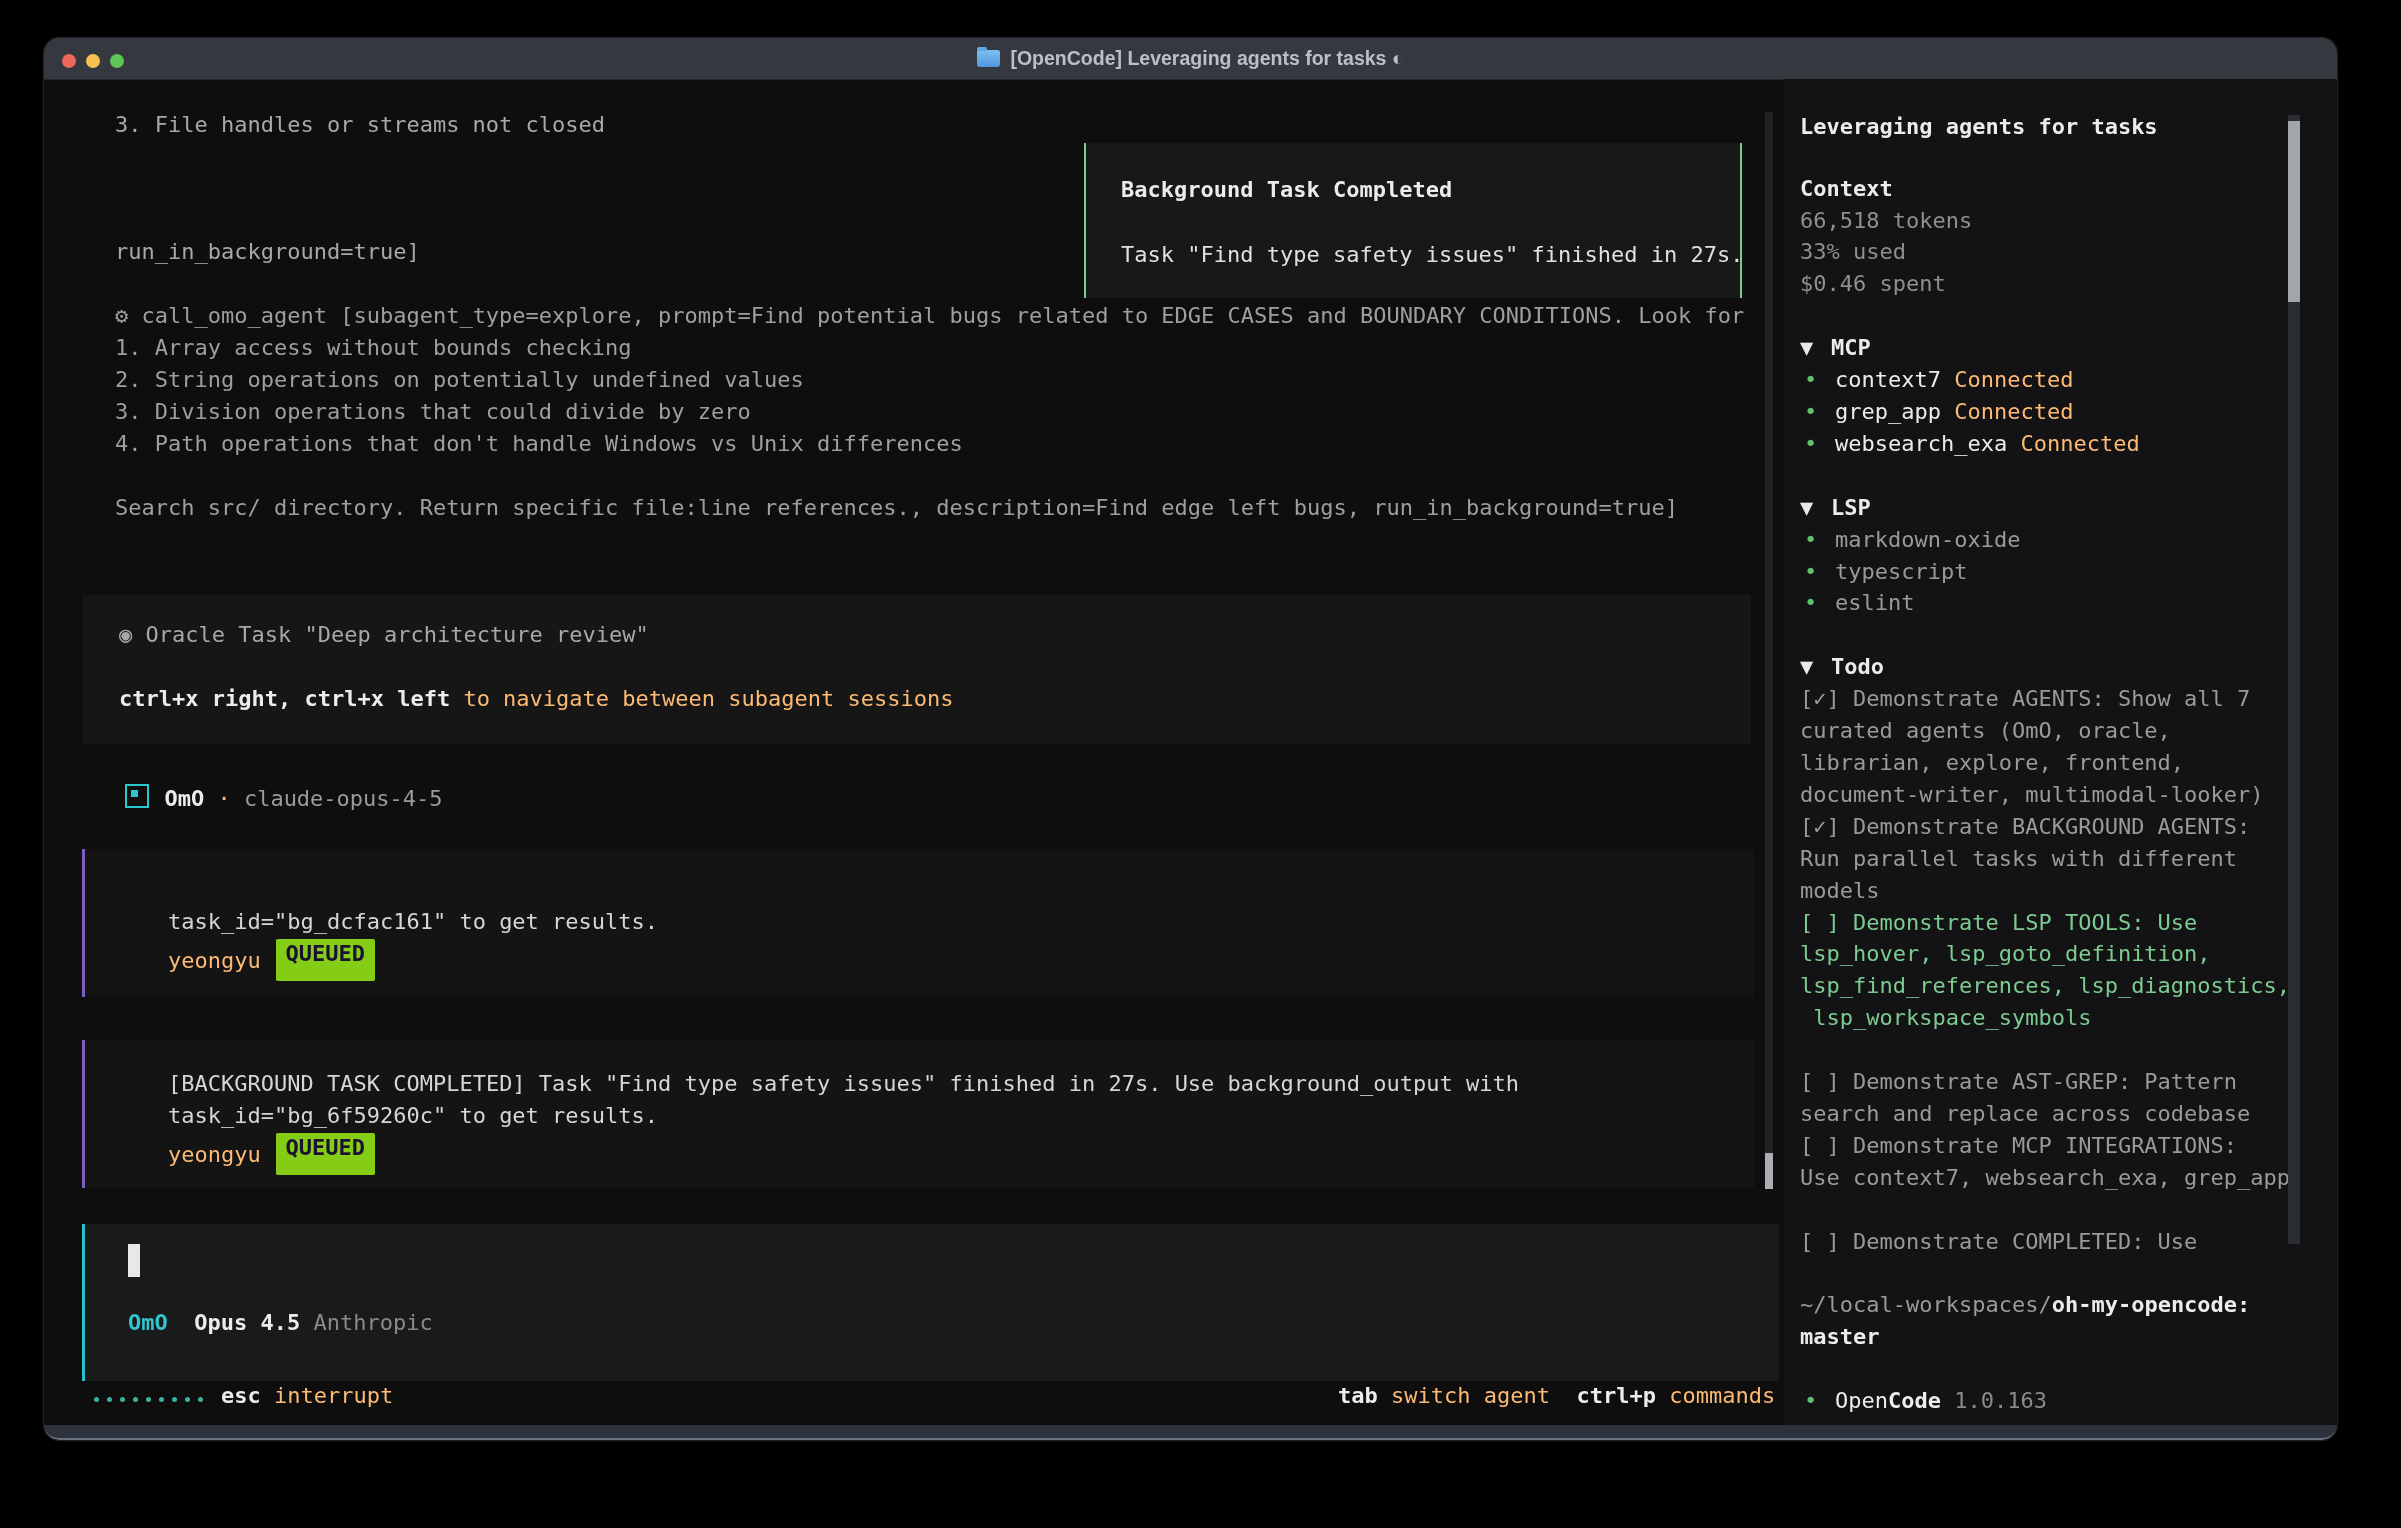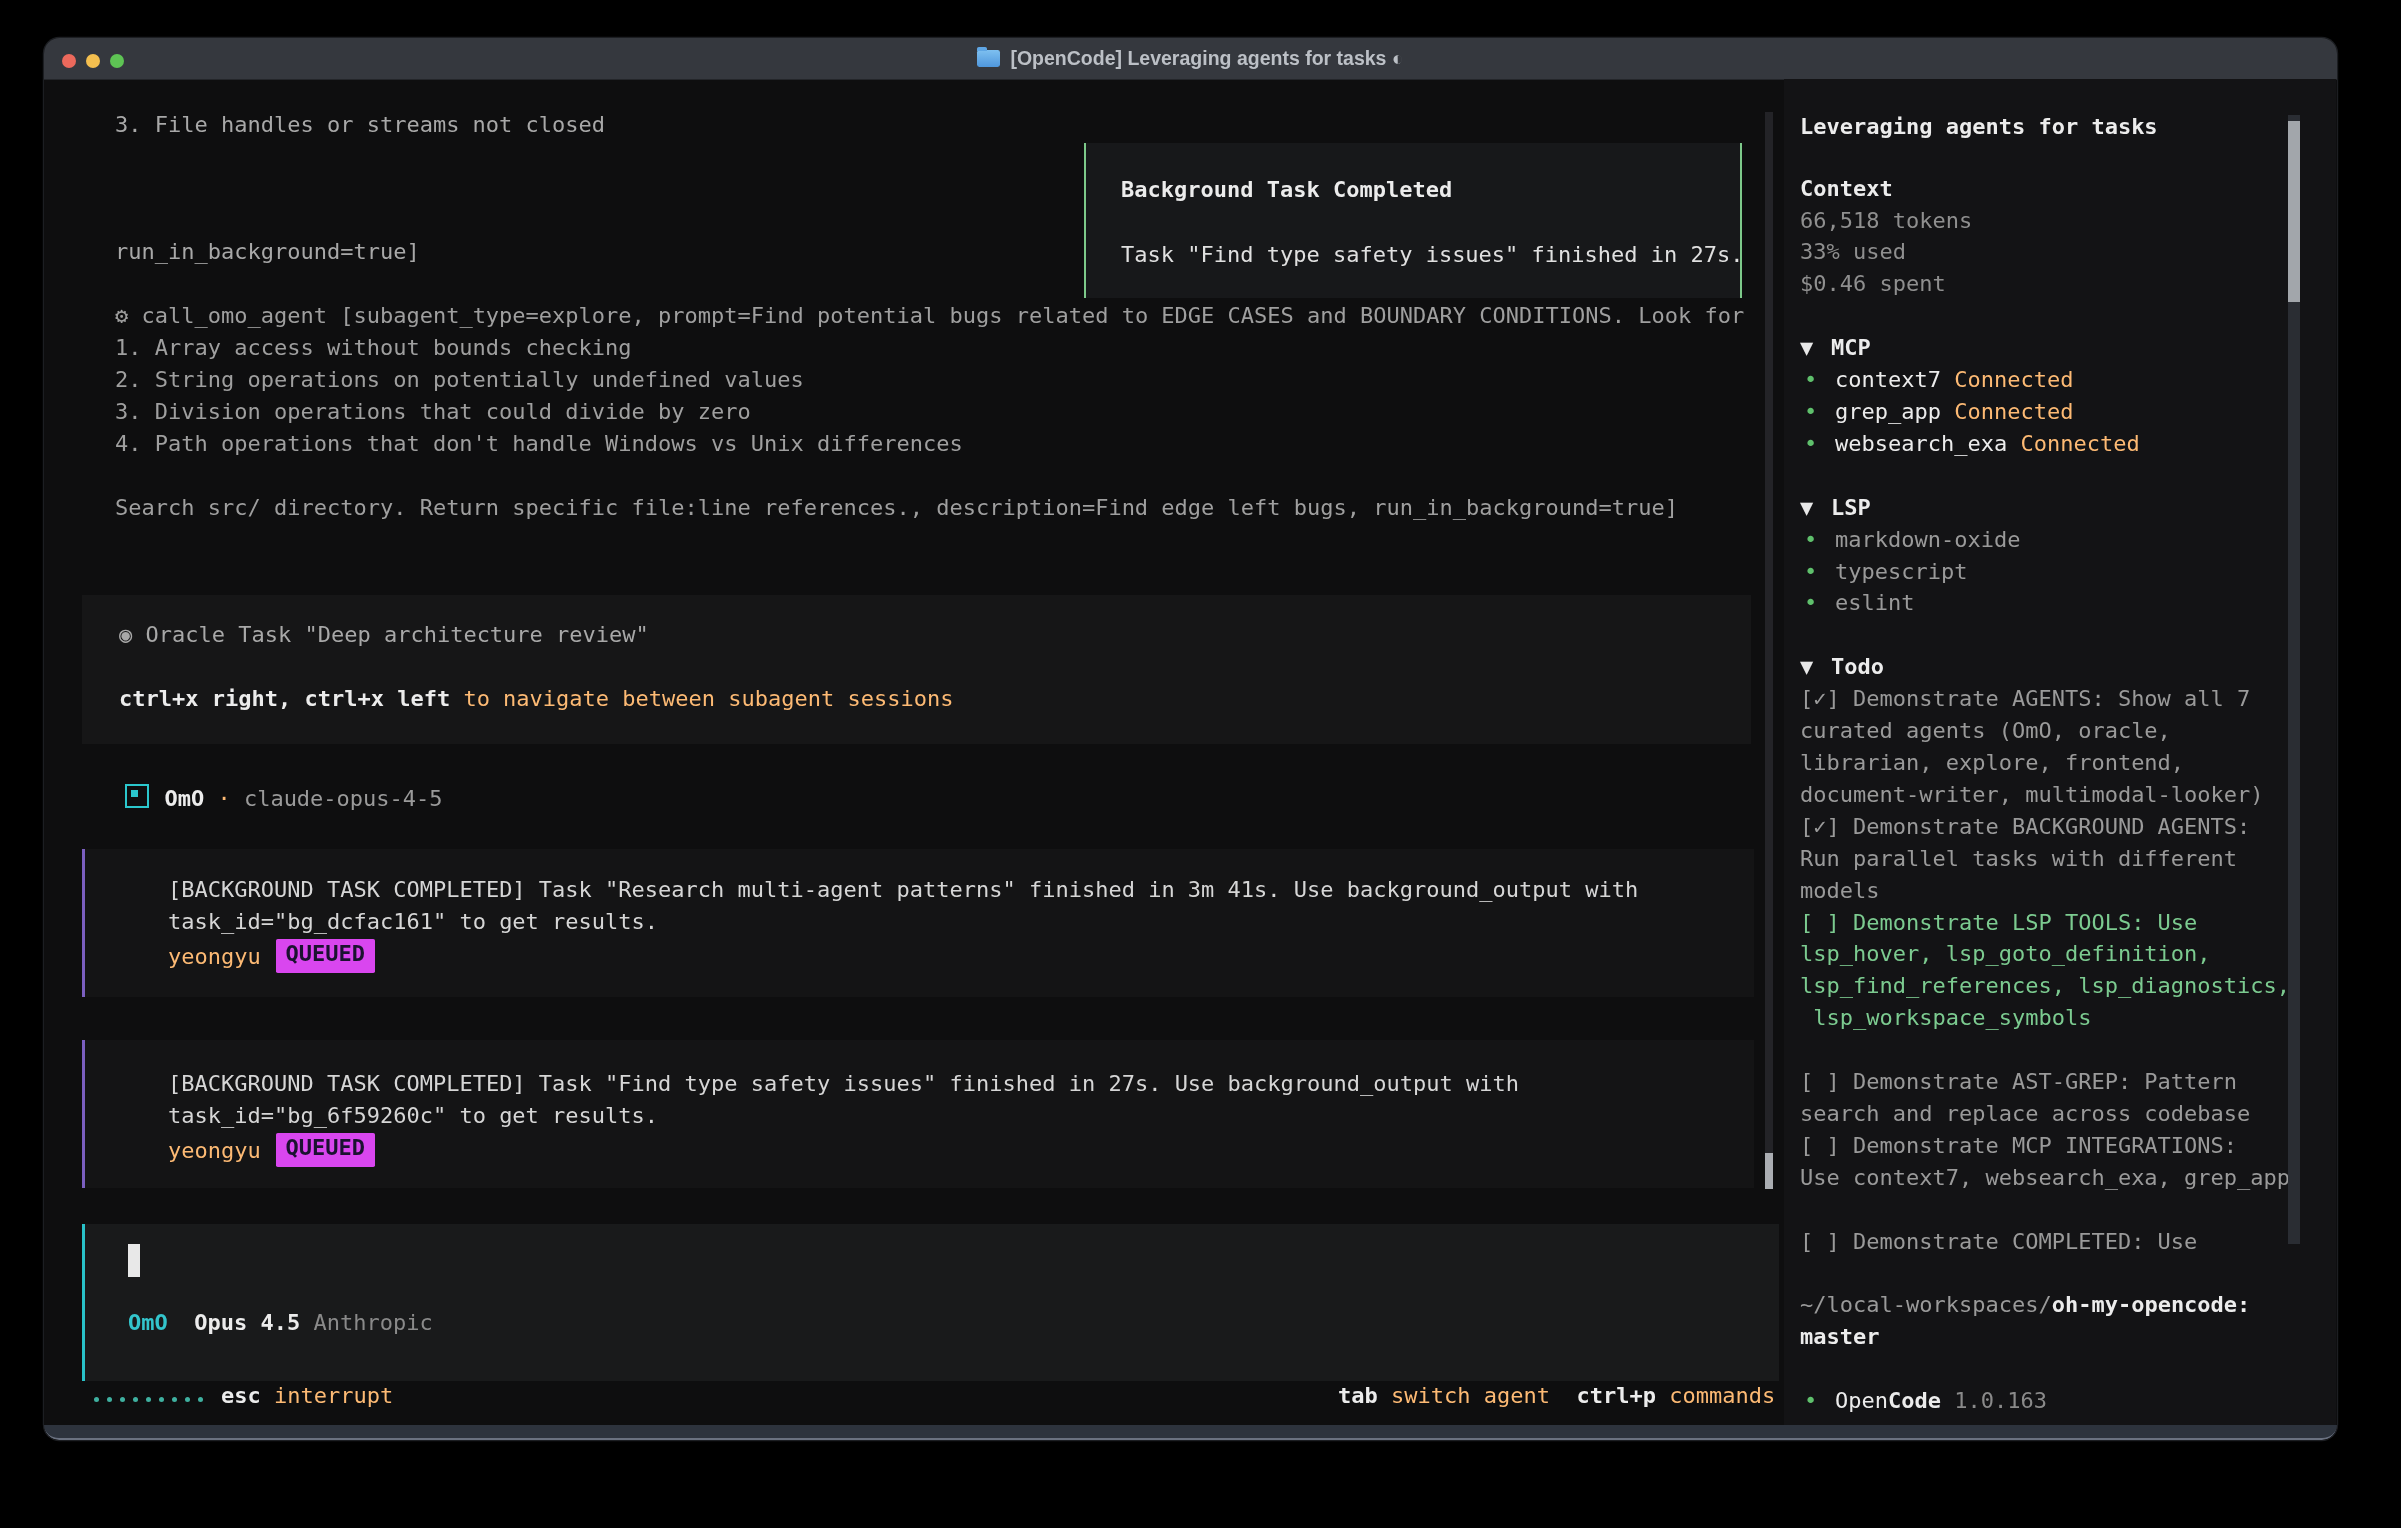--- a/index.html
+++ b/index.html
@@ -20,21 +20,21 @@
   .tri{display:inline-block;width:31px;color:#e8e8e8;}
   .blt{display:inline-block;width:31px;color:#5fc06c;}
   .hd{font-weight:bold;color:#ececec;}
   
   .notif{position:absolute;left:1040px;top:105px;width:654px;height:155px;background:#17181a;
     border-left:2.4px solid #7dc98a;border-right:2.4px solid #7dc98a;}
   .oraclebox{position:absolute;left:38px;top:557px;width:1669px;height:149px;background:#161617;}
   .taskbox{position:absolute;left:38px;width:1669px;height:148px;background:#141415;border-left:3px solid #7b5fc0;}
   .inputbox{position:absolute;left:38px;top:1186px;width:1694px;height:157px;background:#191a1b;border-left:3px solid #29c2c9;}
   .cursor{position:absolute;left:43px;top:20px;width:11.8px;height:33px;background:#e8e8e8;}
-  .badge{display:inline-block;height:34px;line-height:29.5px;padding:0 9.5px;margin-left:15.4px;background:#d946ef;color:#1b1230;font-weight:bold;border-radius:1.8px;vertical-align:middle;position:relative;top:-1.8px;}
+  .badge{display:inline-block;height:42px;line-height:29.5px;padding:0 9.5px;margin-left:15.4px;background:#84cc16;color:#1b1230;font-weight:bold;border-radius:1.8px;vertical-align:middle;position:relative;top:-1.8px;}
   .agenticon{display:inline-block;width:20px;height:20px;border:2.4px solid #2bc7cd;margin-right:15.4px;position:relative;top:1.8px;background:#0e0e0f;}
   .agenticon i{position:absolute;left:4.1px;top:4.1px;width:7px;height:7px;background:#2bc7cd;}
   
   .sb-main-track{position:absolute;left:1721px;top:74px;width:8.3px;height:1077px;background:#232327;}
   .sb-main-thumb{position:absolute;left:1721px;top:1115px;width:8.3px;height:36px;background:#aaadb2;}
   .sidebar-bg{position:absolute;left:1740px;top:41px;width:552px;height:1347px;background:#131315;}
   .sb-side-track{position:absolute;left:2244px;top:77px;width:12.4px;height:1129px;background:#2a2d33;}
   .sb-side-thumb{position:absolute;left:2244px;top:83px;width:12.4px;height:181px;background:#a2a6ab;}
   
   .dots{position:absolute;left:50px;top:1359px;display:flex;gap:7.7px;}
@@ -77,21 +77,20 @@
     <div class="ln" style="left:71px;top:457px;color:#9f9f9f">Search src/ directory. Return specific file:line references., description=Find edge left bugs, run_in_background=true]</div>
 
     <div class="oraclebox">
       <div class="ln" style="left:37px;top:27px"><span>◉</span><span> </span><span>Oracle Task "Deep architecture review"</span></div>
       <div class="ln" style="left:37px;top:91px"><span class="wb">ctrl+x right, ctrl+x left</span><span class="d"> to navigate between subagent sessions</span></div>
     </div>
 
     <div class="ln" style="left:81px;top:744px"><span class="agenticon"><i></i></span><span class="wb">OmO</span><span> </span><span class="d">·</span><span> </span><span style="color:#9a9a9a">claude-opus-4-5</span></div>
 
     <div class="taskbox" style="top:811px">
-      <div class="ln t" style="left:83px;top:28px">[BACKGROUND TASK COMPLETED] Task "Research multi-agent patterns" finished in 3m 41s. Use background_output with</div>
       <div class="ln t" style="left:83px;top:60px">task_id="bg_dcfac161" to get results.</div>
       <div class="ln" style="left:83px;top:92px"><span class="d">yeongyu</span><span class="badge">QUEUED</span></div>
     </div>
 
     <div class="taskbox" style="top:1002px">
       <div class="ln t" style="left:83px;top:31px">[BACKGROUND TASK COMPLETED] Task "Find type safety issues" finished in 27s. Use background_output with</div>
       <div class="ln t" style="left:83px;top:63px">task_id="bg_6f59260c" to get results.</div>
       <div class="ln" style="left:83px;top:95px"><span class="d">yeongyu</span><span class="badge">QUEUED</span></div>
     </div>
 

